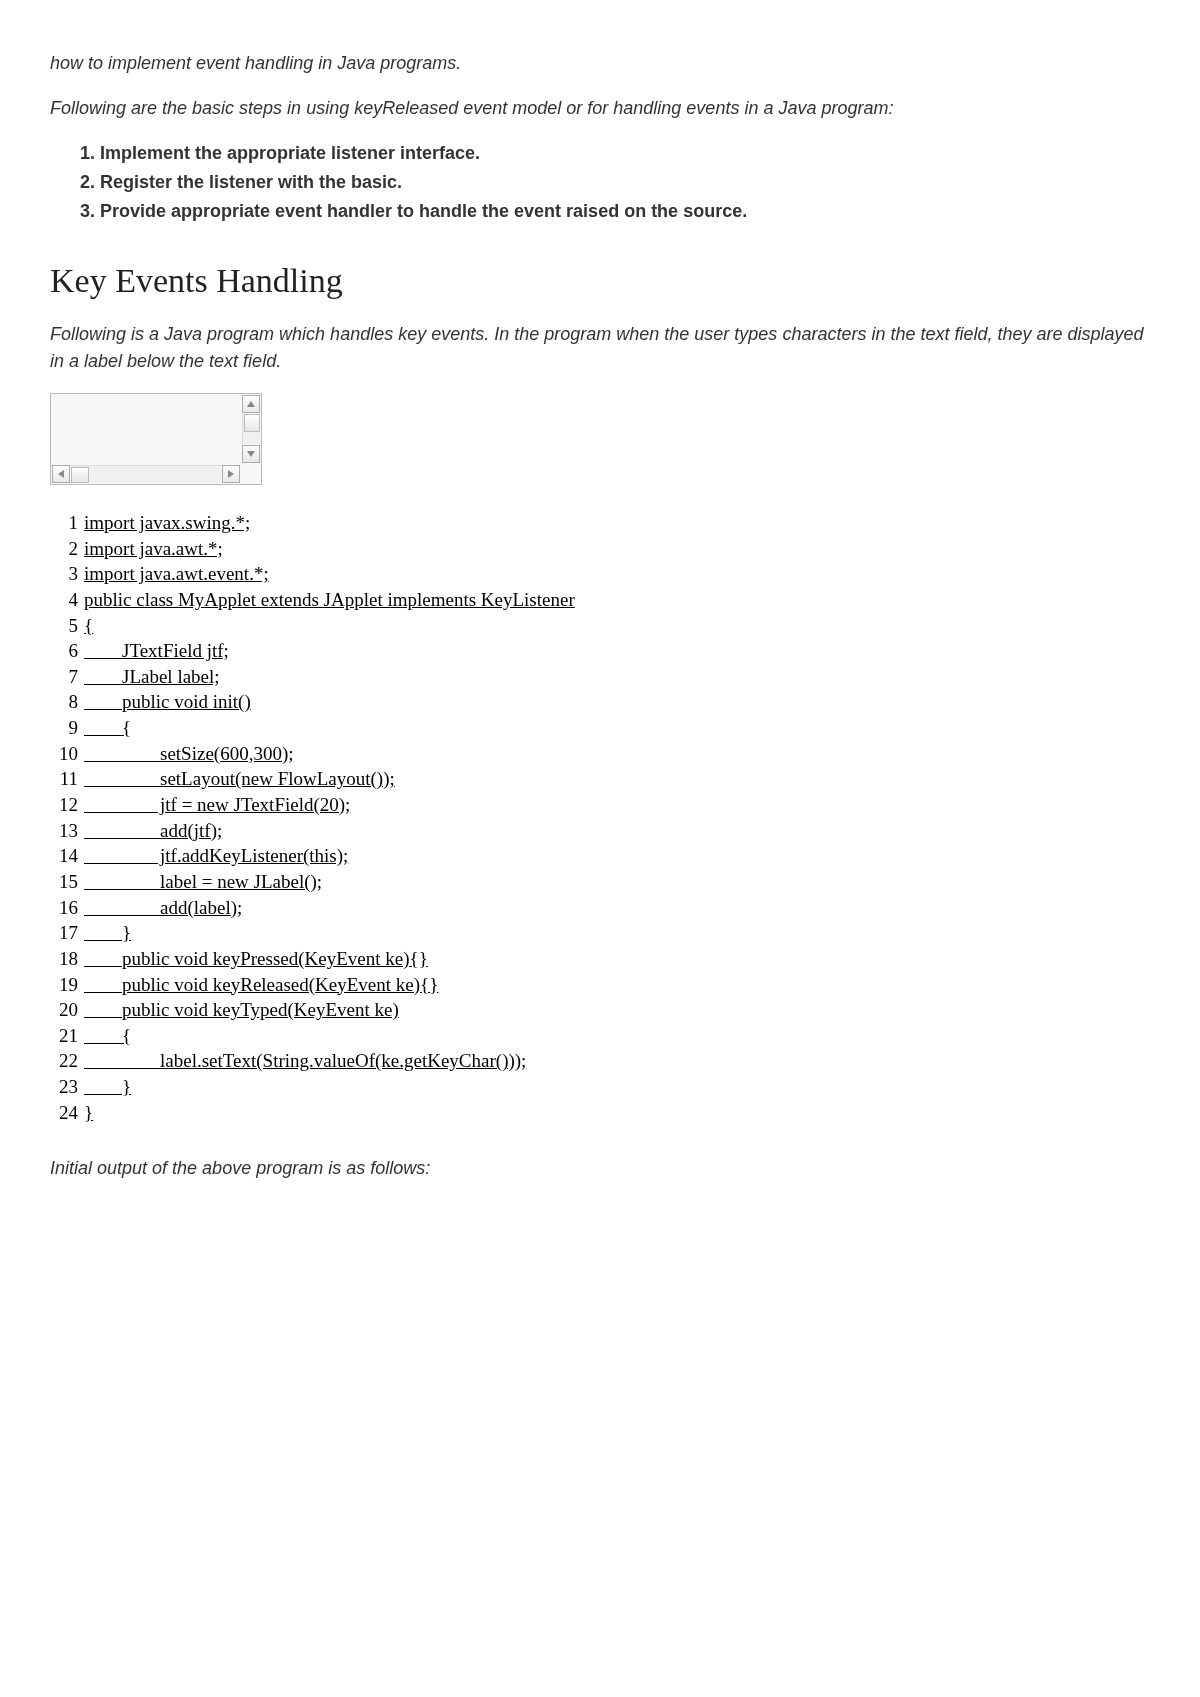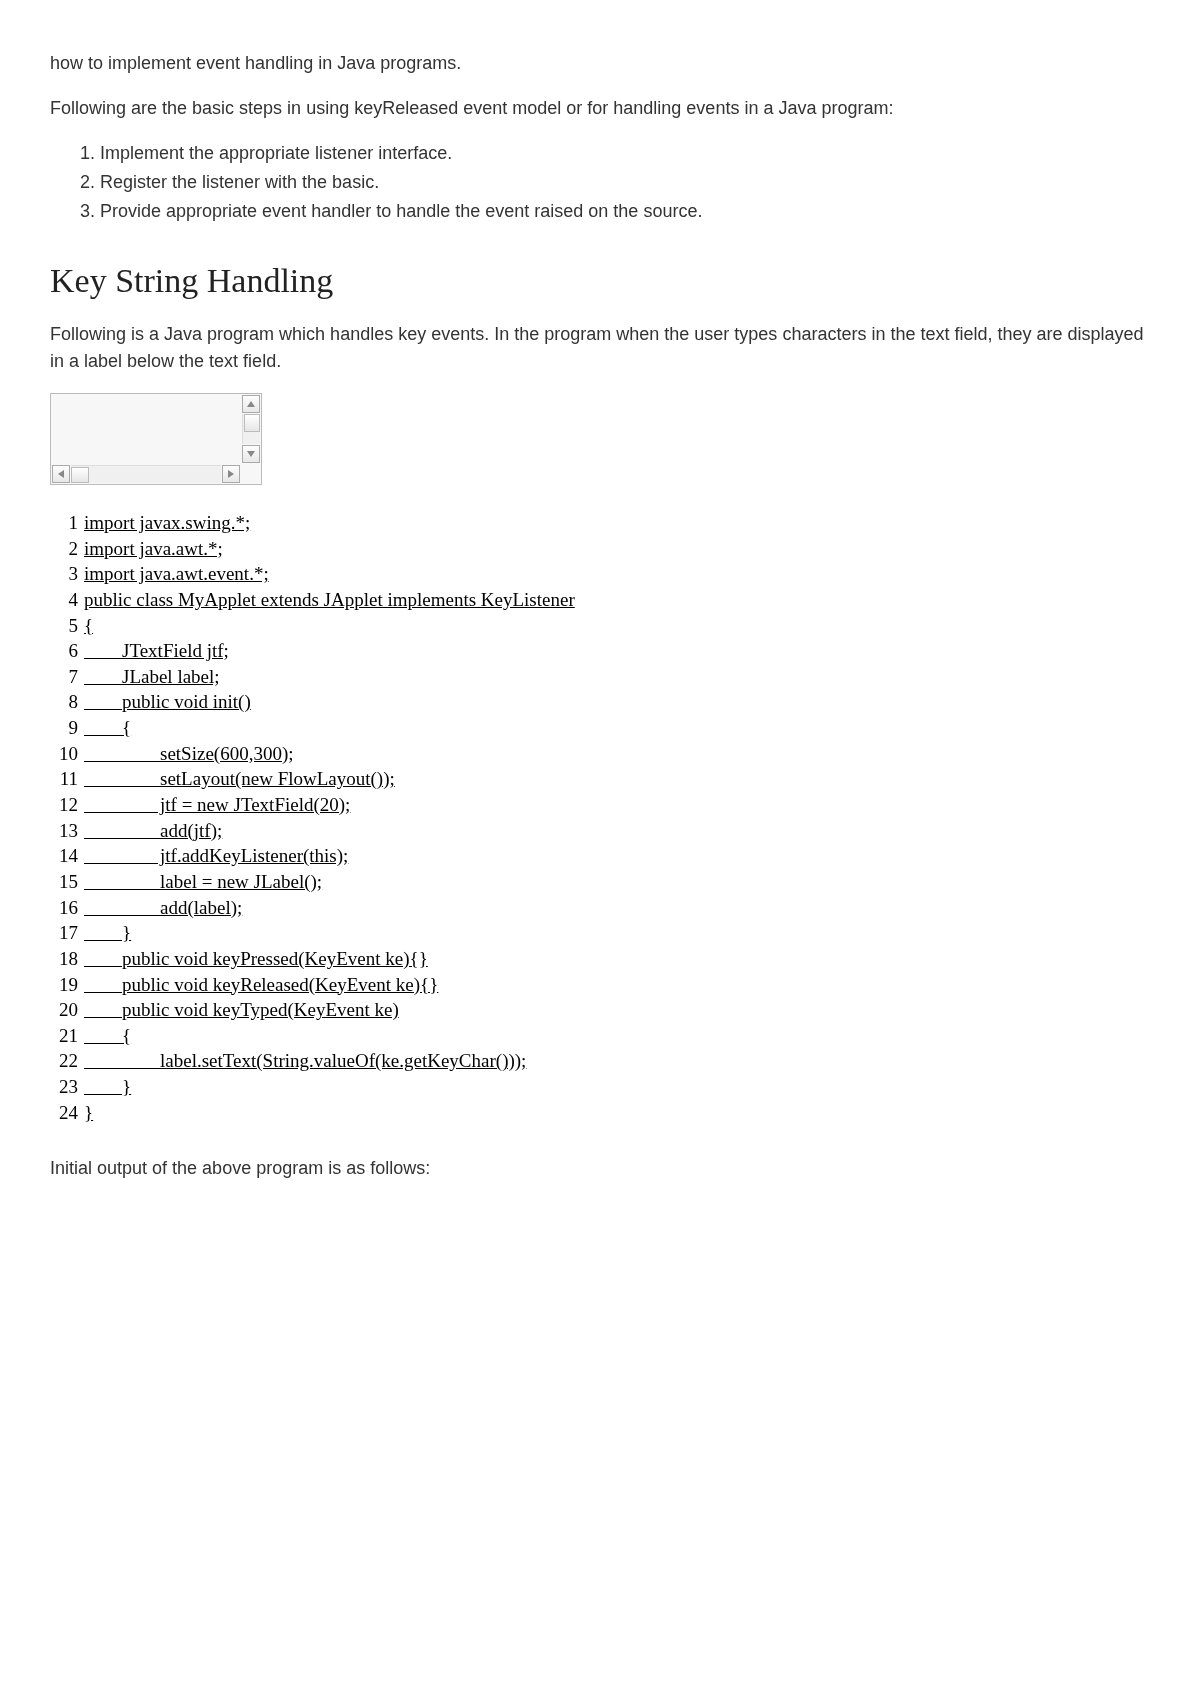--- a/index.html
+++ b/index.html
@@ -14,24 +14,26 @@
   }
   h2 {
     font-family: Georgia, 'Times New Roman', serif;
     font-weight: normal;
     font-size: 34px;
     color: #222;
     margin: 30px 0 15px 0;
   }
   p {
     margin: 10px 0 18px 0;
+    font-style: italic;
   }
   ol {
     margin: 10px 0 25px 50px;
     padding: 0;
+    font-weight: bold;
   }
   ol li {
     margin: 2px 0;
   }
   .applet-frame {
     width: 210px;
     height: 90px;
     border: 1px solid #bbb;
     background: #f7f7f7;
     position: relative;
@@ -138,21 +140,21 @@
 
 <p>how to implement event handling in Java programs.</p>
 <p> Following are the basic steps in using keyReleased event model or for handling events in a Java program:</p>
 
 <ol>
   <li>Implement the appropriate listener interface.</li>
   <li>Register the listener with the basic.</li>
   <li>Provide appropriate event handler to handle the event raised on the source.</li>
 </ol>
 
-<h2>Key String Handling</h2>
+<h2>Key Events Handling</h2>
 <p> Following is a Java program which handles key events. In the program when the user types characters in the text field, they are displayed in a label below the text field.</p>
 
 <div class="applet-frame">
   <div class="scroll-up">
       <div class="tri tri-up"></div>
     </div>
   <div class="v-track">
       <div class="v-thumb"></div>
     </div>
   <div class="scroll-down">

